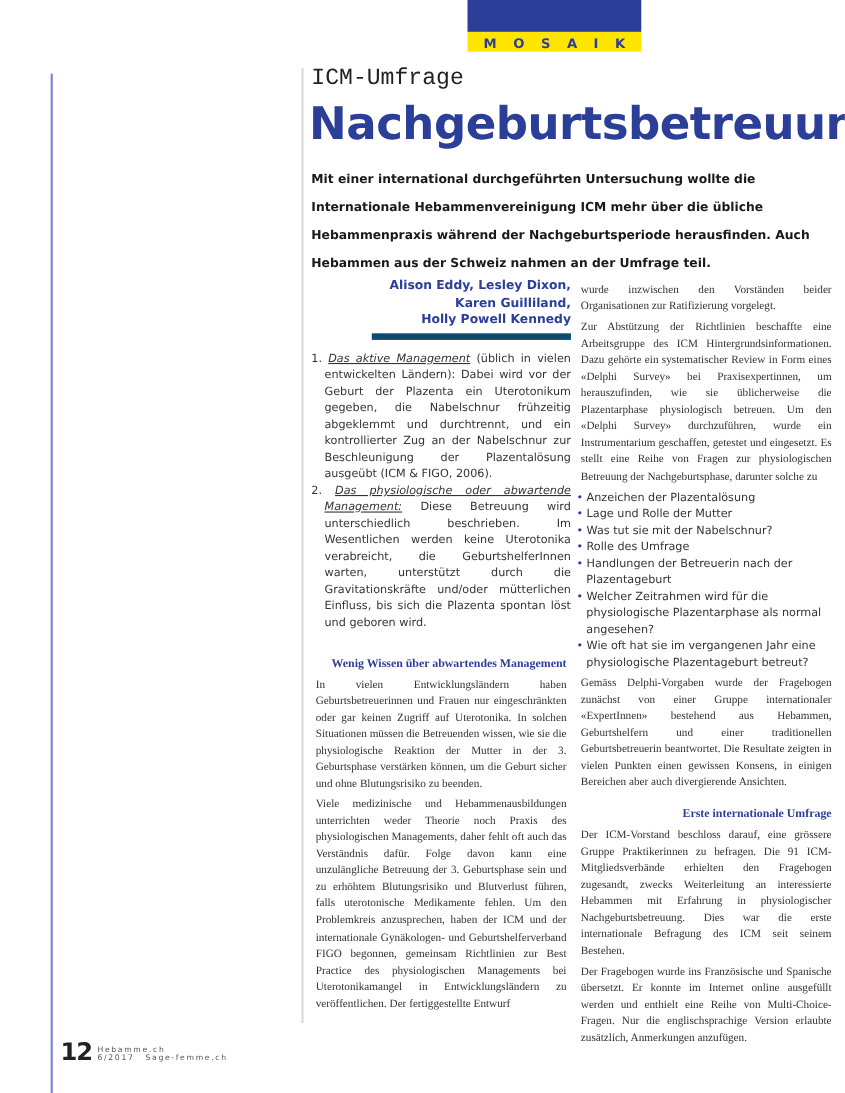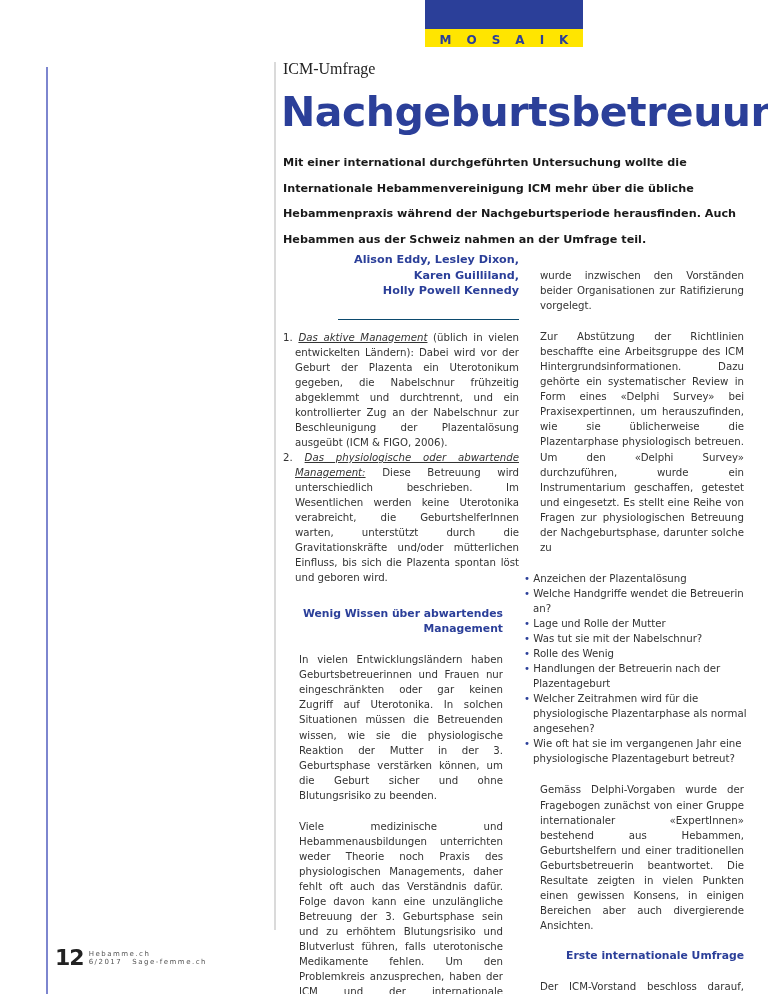--- a/index.html
+++ b/index.html
@@ -17,43 +17,43 @@
     display: flex; align-items: flex-end; justify-content: center;
   }
   .banner .yellow span {
     font-family: "DejaVu Sans", sans-serif; font-weight: bold; font-size: 12px;
     letter-spacing: 15px; color: #2b3f99; padding-left: 15px;
   }
   .rule-blue { position: absolute; left: 46px; top: 67px; width: 2px; height: 927px; background: #7d86cf; }
   .rule-grey { position: absolute; left: 274px; top: 62px; width: 2px; height: 868px; background: #dadada; }
 
   .kicker {
-    position: absolute; left: 283px; top: 60px; font-size: 16px; color: #222;
-    font-family: Liberation Serif, serif;
+    position: absolute; left: 283px; top: 60px; font-size: 21px; color: #222;
+    font-family: Liberation Mono, monospace;
   }
   .title {
     position: absolute; left: 281px; top: 88px; font-size: 41px; font-weight: bold; color: #2b3f99;
     font-family: "DejaVu Sans", sans-serif; letter-spacing: -0.5px; white-space: nowrap;
   }
   .lead {
     position: absolute; left: 283px; top: 150px; width: 470px;
     font-size: 11.2px; font-weight: bold; line-height: 25.5px; color: #1a1a1a;
   }
   .col {
     position: absolute; top: 252px; width: 236px;
     font-size: 10.2px; line-height: 15.05px; color: #333;
     text-align: justify;
   }
   .col.left { left: 283px; }
   .col.right { left: 524px; }
   .authors {
     text-align: right; color: #2b3f99; font-weight: bold; font-size: 11.2px; line-height: 15.5px;
-    padding-bottom: 20px; border-bottom: 1px solid #0c4a6e; margin-left: 55px; margin-bottom: 10px;
+    padding-bottom: 4px; border-bottom: 6px solid #0c4a6e; margin-left: 55px; margin-bottom: 10px;
   }
-  .col p { margin: 16px; }
+  .col p { margin: 4px; font-family: Liberation Serif, serif; }
   .col ol { margin: 0; padding: 0; list-style: none; }
   .col ol li { padding-left: 12px; text-indent: -12px; }
   .col ol li em { font-style: italic; text-decoration: underline; }
   .col ul { margin: 0; padding: 0; list-style: none; }
   .col ul li { padding-left: 9px; text-indent: -9px; text-align: left; }
   .col ul li .dot { color: #2b3f99; }
   .subhead { color: #2b3f99; font-weight: bold; font-size: 10.8px; line-height: 14.5px; margin-top: 14px !important; text-align: right; }
   .footer {
     position: absolute; left: 55px; top: 945px; display: flex; align-items: center;
   }
@@ -91,24 +91,23 @@
   <p class="subhead" style="margin-top:22px !important">Wenig Wissen über abwartendes Management</p>
   <p>In vielen Entwicklungsländern haben Geburtsbetreuerinnen und Frauen nur eingeschränkten oder gar keinen Zugriff auf Uterotonika. In solchen Situationen müssen die Betreuenden wissen, wie sie die physiologische Reaktion der Mutter in der 3. Geburtsphase verstärken können, um die Geburt sicher und ohne Blutungsrisiko zu beenden.</p>
   <p>Viele medizinische und Hebammenausbildungen unterrichten weder Theorie noch Praxis des physiologischen Managements, daher fehlt oft auch das Verständnis dafür. Folge davon kann eine unzulängliche Betreuung der 3. Geburtsphase sein und zu erhöhtem Blutungsrisiko und Blutverlust führen, falls uterotonische Medikamente fehlen. Um den Problemkreis anzusprechen, haben der ICM und der internationale Gynäkologen- und Geburtshelferverband FIGO begonnen, gemeinsam Richtlinien zur Best Practice des physiologischen Managements bei Uterotonikamangel in Entwicklungsländern zu veröffentlichen. Der fertiggestellte Entwurf</p>
 </div>
 
 <div class="col right">
   <p>wurde inzwischen den Vorständen beider Organisationen zur Ratifizierung vorgelegt.</p>
   <p>Zur Abstützung der Richtlinien beschaffte eine Arbeitsgruppe des ICM Hintergrundsinformationen. Dazu gehörte ein systematischer Review in Form eines «Delphi Survey» bei Praxisexpertinnen, um herauszufinden, wie sie üblicherweise die Plazentarphase physiologisch betreuen. Um den «Delphi Survey» durchzuführen, wurde ein Instrumentarium geschaffen, getestet und eingesetzt. Es stellt eine Reihe von Fragen zur physiologischen Betreuung der Nachgeburtsphase, darunter solche zu</p>
   <ul>
     <li><span class="dot">•</span> <span>Anzeichen der Plazentalösung</span></li>
-    <li><span class="dot">•</span> <span>Welche Handgriffe wendet die Betreuerin an?</span></li>
     <li><span class="dot">•</span> <span>Lage und Rolle der Mutter</span></li>
     <li><span class="dot">•</span> <span>Was tut sie mit der Nabelschnur?</span></li>
-    <li><span class="dot">•</span> <span>Rolle des Wenig</span></li>
+    <li><span class="dot">•</span> <span>Rolle des Umfrage</span></li>
     <li><span class="dot">•</span> <span>Handlungen der Betreuerin nach der Plazentageburt</span></li>
     <li><span class="dot">•</span> <span>Welcher Zeitrahmen wird für die physiologische Plazentarphase als normal angesehen?</span></li>
     <li><span class="dot">•</span> <span>Wie oft hat sie im vergangenen Jahr eine physiologische Plazentageburt betreut?</span></li>
   </ul>
   <p>Gemäss Delphi-Vorgaben wurde der Fragebogen zunächst von einer Gruppe internationaler «ExpertInnen» bestehend aus Hebammen, Geburtshelfern und einer traditionellen Geburtsbetreuerin beantwortet. Die Resultate zeigten in vielen Punkten einen gewissen Konsens, in einigen Bereichen aber auch divergierende Ansichten.</p>
   <p class="subhead">Erste internationale Umfrage</p>
   <p>Der ICM-Vorstand beschloss darauf, eine grössere Gruppe Praktikerinnen zu befragen. Die 91 ICM-Mitgliedsverbände erhielten den Fragebogen zugesandt, zwecks Weiterleitung an interessierte Hebammen mit Erfahrung in physiologischer Nachgeburtsbetreuung. Dies war die erste internationale Befragung des ICM seit seinem Bestehen.</p>
   <p>Der Fragebogen wurde ins Französische und Spanische übersetzt. Er konnte im Internet online ausgefüllt werden und enthielt eine Reihe von Multi-Choice-Fragen. Nur die englischsprachige Version erlaubte zusätzlich, Anmerkungen anzufügen.</p>
 </div>
 

